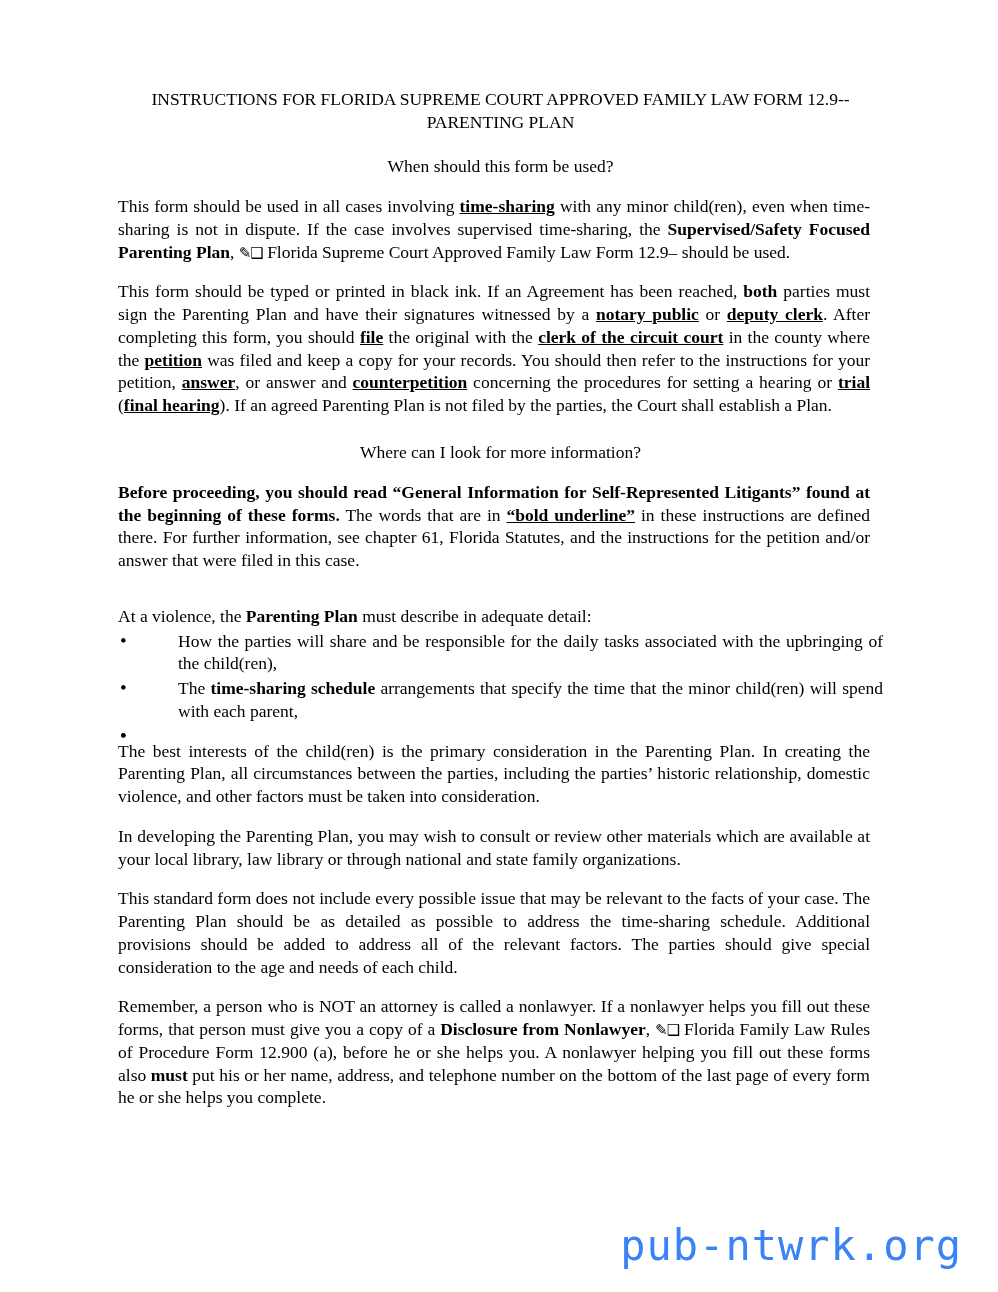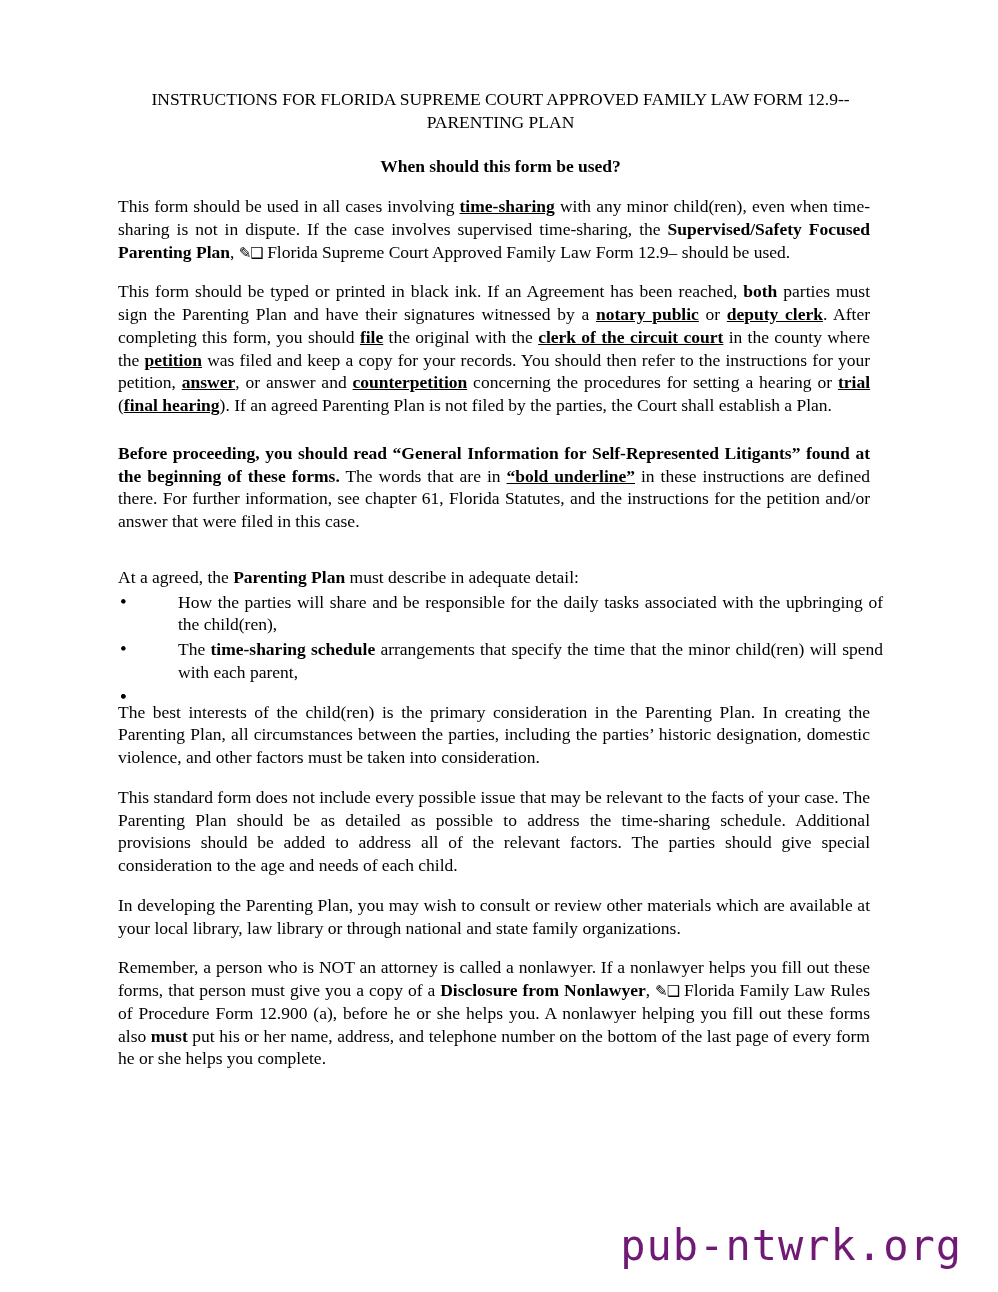--- a/index.html
+++ b/index.html
@@ -24,21 +24,21 @@
     padding: 88px 115px 0 118px;
   }
   .doc-title {
     font-size: 17.5px;
     line-height: 1.32;
     text-align: center;
     margin: 0 0 22px 0;
   }
   .section-heading {
     font-size: 17.5px;
-    font-weight: bold;
+    font-weight: normal;
     text-align: center;
     margin: 0 0 18px 0;
   }
   p.body {
     font-size: 17.5px;
     line-height: 1.30;
     text-align: justify;
     margin: 0 13px 17px 0;
     text-justify: inter-word;
   }
@@ -73,54 +73,55 @@
     font-family: "DejaVu Sans", sans-serif;
     font-size: 15px;
     letter-spacing: -1px;
   }
   .watermark {
     position: absolute;
     right: 36px;
     bottom: 22px;
     font-family: "DejaVu Sans Mono", monospace;
     font-size: 42px;
-    color: #701a75;
+    color: #3b82f6;
     letter-spacing: 1px;
     user-select: none;
   }
 </style>
 </head>
 <body>
 
 <div class="page">
 
   <div class="doc-title">
     <span>INSTRUCTIONS FOR FLORIDA SUPREME COURT APPROVED FAMILY LAW FORM 12.9--</span><br>
     <span>PARENTING PLAN</span>
   </div>
 
   <div class="section-heading">When should this form be used?</div>
   <p class="body"><span>This form should be used in all cases involving </span><span class="bu">time-sharing</span><span> with any minor child(ren), even when time-sharing is not in dispute.  If the case involves supervised time-sharing, the </span><span class="b">Supervised/Safety Focused Parenting Plan</span><span>, </span><span class="formicon">✎❑</span><span> Florida Supreme Court Approved Family Law Form 12.9– should be used.</span></p>
   <p class="body"><span>This form should be typed or printed in black ink. If an Agreement has been reached, </span><span class="b">both</span><span> parties must sign the Parenting Plan and have their signatures witnessed by a </span><span class="bu">notary public</span><span> or </span><span class="bu">deputy clerk</span><span>.  After completing this form, you should </span><span class="bu">file</span><span> the original with the </span><span class="bu">clerk of the circuit court</span><span> in the county where the </span><span class="bu">petition</span><span> was filed and keep a copy for your records.  You should then refer to the instructions for your petition, </span><span class="bu">answer</span><span>, or answer and </span><span class="bu">counterpetition</span><span> concerning the procedures for setting a hearing or </span><span class="bu">trial</span><span> (</span><span class="bu">final hearing</span><span>). If an agreed Parenting Plan is not filed by the parties, the Court shall establish a Plan.</span></p>
 
   <div class="spacer-sm"></div>
 
+  <div class="section-heading">Where can I look for more information?</div>
   <p class="body"><span class="b">Before proceeding, you should read “General Information for Self-Represented Litigants” found at the beginning of these forms.</span><span>  The words that are in </span><span class="bu">“bold underline”</span><span> in these instructions are defined there. For further information, see chapter 61, Florida Statutes, and the instructions for the petition and/or answer that were filed in this case.</span></p>
 
   <div class="spacer-md"></div>
 
-  <p class="body tight"><span>At a agreed, the </span><span class="b">Parenting Plan</span><span> must describe in adequate detail:</span></p>
+  <p class="body tight"><span>At a violence, the </span><span class="b">Parenting Plan</span><span> must describe in adequate detail:</span></p>
 
   <ul class="notes">
     <li><span class="bullet">•</span><span><span>How the parties will share and be responsible for the daily tasks associated with the upbringing of the child(ren),</span></span></li>
     <li><span class="bullet">•</span><span><span>The </span><span class="b">time-sharing schedule</span><span> arrangements that specify the time that the minor child(ren) will spend with each parent,</span></span></li>
     <li><span class="bullet">•</span></li>
     <li><span class="bullet">•</span></li>
   </ul>
 
-  <p class="body"><span>The best interests of the child(ren) is the primary consideration in the Parenting Plan. In creating the Parenting Plan, all circumstances between the parties, including the parties’ historic designation, domestic violence, and other factors must be taken into consideration.</span></p>
+  <p class="body"><span>The best interests of the child(ren) is the primary consideration in the Parenting Plan. In creating the Parenting Plan, all circumstances between the parties, including the parties’ historic relationship, domestic violence, and other factors must be taken into consideration.</span></p>
+  <p class="body"><span>In developing the Parenting Plan, you may wish to consult or review other materials which are available at your local library, law library or through national and state family organizations.</span></p>
   <p class="body"><span>This standard form does not include every possible issue that may be relevant to the facts of your case.  The Parenting Plan should be as detailed as possible to address the time-sharing schedule.  Additional provisions should be added to address all of the relevant factors. The parties should give special consideration to the age and needs of each child.</span></p>
-  <p class="body"><span>In developing the Parenting Plan, you may wish to consult or review other materials which are available at your local library, law library or through national and state family organizations.</span></p>
   <p class="body"><span>Remember, a person who is NOT an attorney is called a nonlawyer. If a nonlawyer helps you fill out these forms, that person must give you a copy of a </span><span class="b">Disclosure from Nonlawyer</span><span>, </span><span class="formicon">✎❑</span><span> Florida Family Law Rules of Procedure Form 12.900 (a), before he or she helps you.  A nonlawyer helping you fill out these forms also </span><span class="b">must</span><span> put his or her name, address, and telephone number on the bottom of the last page of every form he or she helps you complete.</span></p>
 
 </div>
 
 <div class="watermark">pub-ntwrk.org</div>
 
 </body></html>

